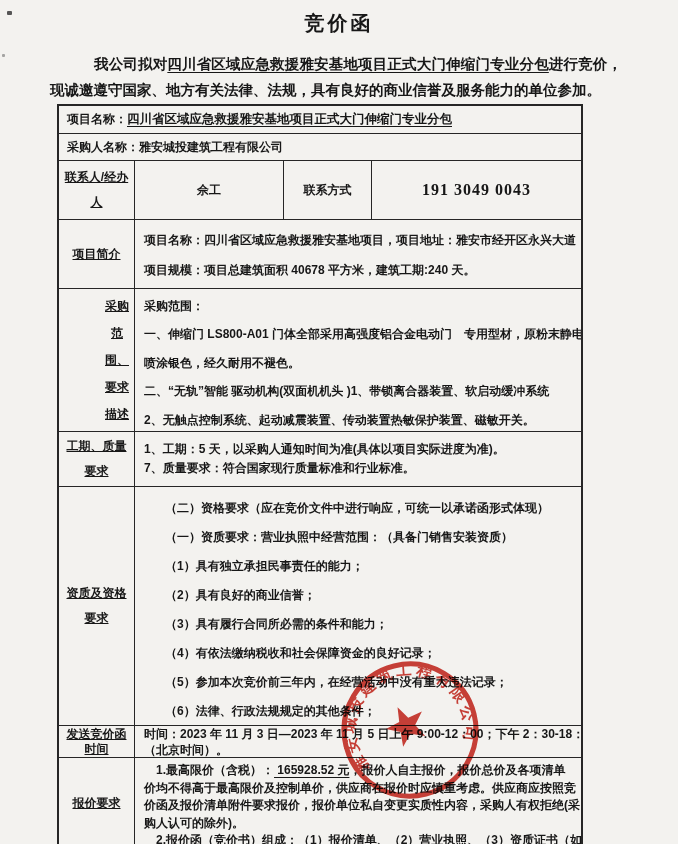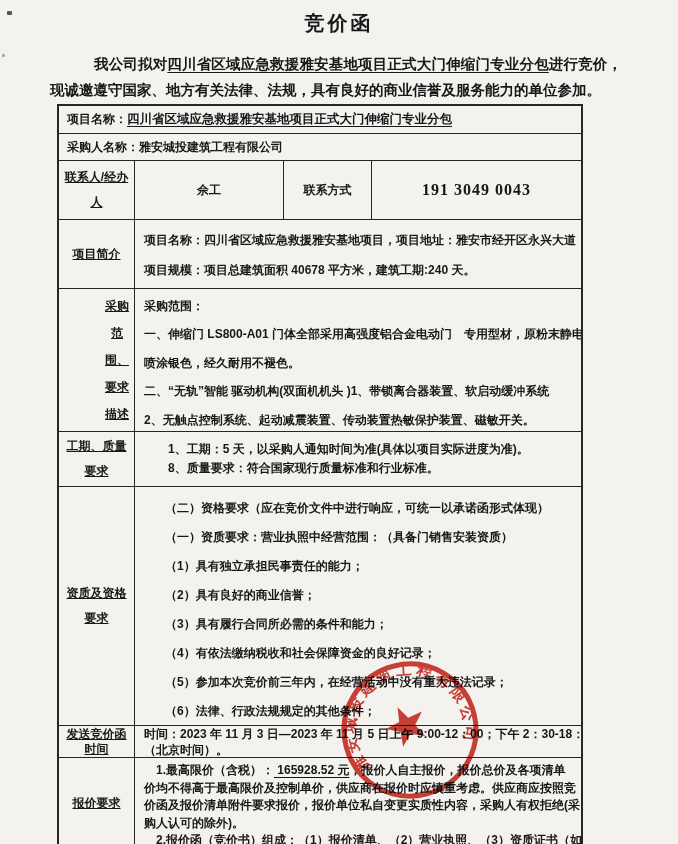--- a/index.html
+++ b/index.html
@@ -33,21 +33,21 @@
     left: 57px; top: 104px;
     width: 526px;
     border: 2px solid #262626;
     font-size: 12px;
     font-weight: 600;
     background: transparent;
   }
   .tr { display: flex; border-bottom: 1.5px solid #262626; }
   .tr:last-child { border-bottom: none; }
   .r1 { height: 28px; } .r2 { height: 27px; } .r3 { height: 59px; }
-  .r4 { height: 69px; } .r5 { height: 143px; } .r6 { height: 55px; gap: 24px; }
+  .r4 { height: 69px; } .r5 { height: 143px; } .r6 { height: 55px; }
   .r7 { height: 239px; } .r8 { height: 32px; } .r9 { height: 91px; }
 
   .fullcell { flex: 1; display: flex; align-items: center; padding-left: 8px; white-space: nowrap; }
   .lbl { font-weight: 700; }
   .val12 { font-size: 12.5px; }
 
   .lblcell {
     width: 76px;
     flex: 0 0 76px;
     border-right: 1.5px solid #262626;
@@ -143,21 +143,21 @@
       <div class="line">喷涂银色，经久耐用不褪色。</div>
       <div class="line">二、“无轨”智能 驱动机构(双面机机头 )1、带锁离合器装置、软启动缓冲系统</div>
       <div class="line">2、无触点控制系统、起动减震装置、传动装置热敏保护装置、磁敏开关。</div>
     </div>
   </div>
 
   <div class="tr r6">
     <div class="lblcell">工期、质量要求</div>
     <div class="content c6">
       <div class="line">1、工期：5 天，以采购人通知时间为准(具体以项目实际进度为准)。</div>
-      <div class="line">8、质量要求：符合国家现行质量标准和行业标准。</div>
+      <div class="line">7、质量要求：符合国家现行质量标准和行业标准。</div>
     </div>
   </div>
 
   <div class="tr r7">
     <div class="lblcell">资质及资格要求</div>
     <div class="content c7">
       <div class="line">（二）资格要求（应在竞价文件中进行响应，可统一以承诺函形式体现）</div>
       <div class="line">（一）资质要求：营业执照中经营范围：（具备门销售安装资质）</div>
       <div class="line">（1）具有独立承担民事责任的能力；</div>
       <div class="line">（2）具有良好的商业信誉；</div>

